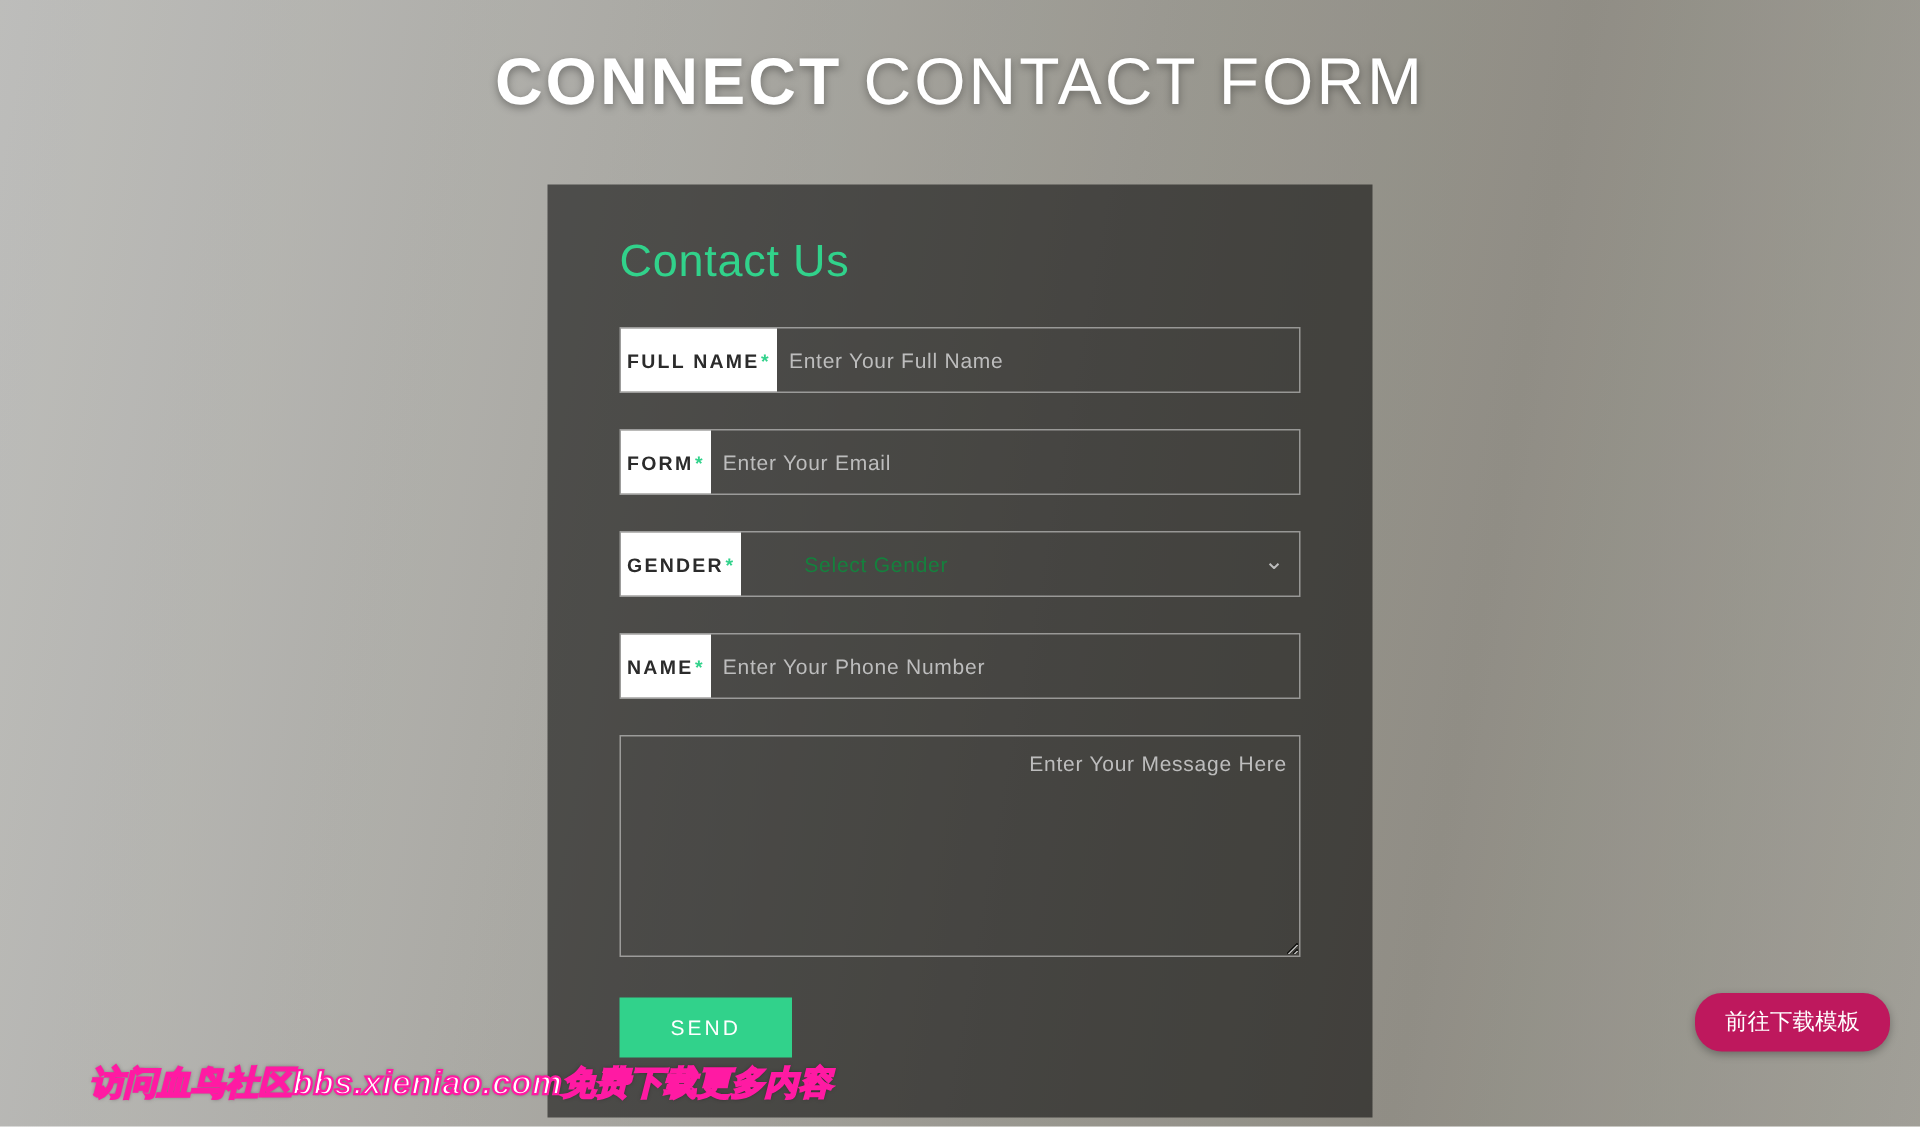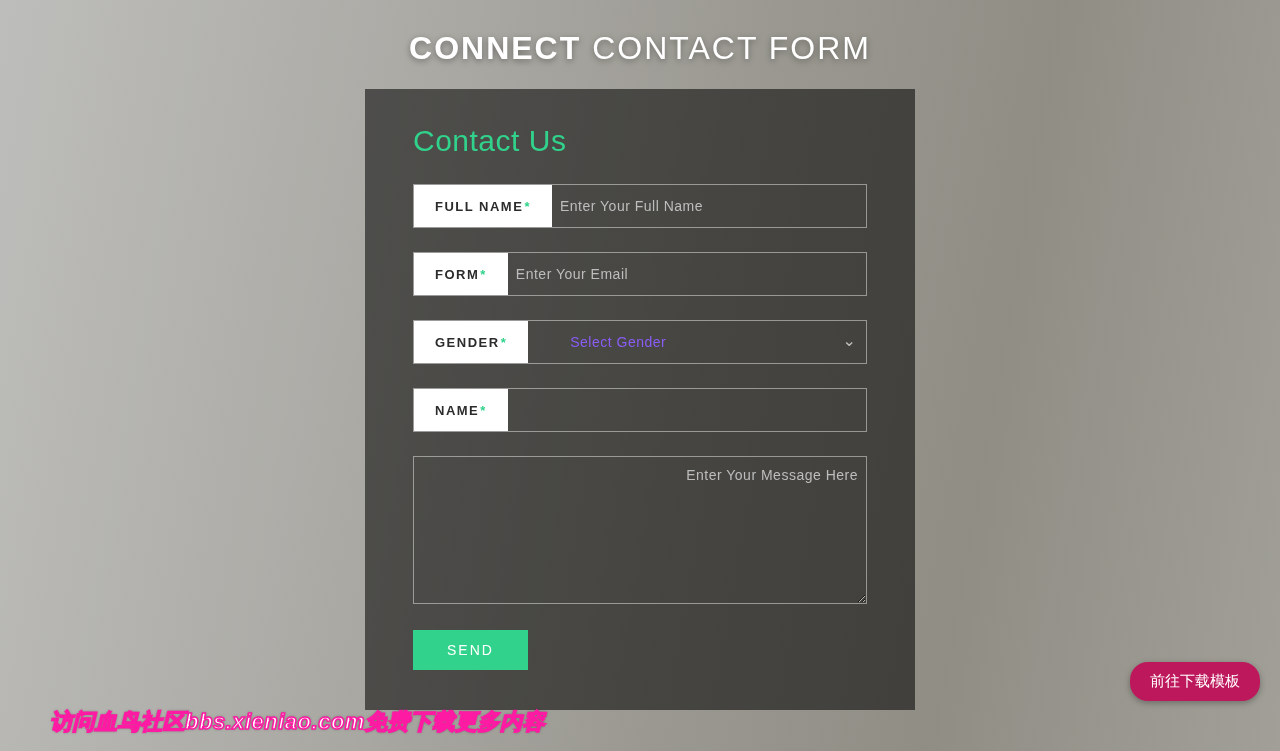--- a/index.html
+++ b/index.html
@@ -7,30 +7,30 @@
   body {
     background: linear-gradient(rgba(0,0,0,0.15), rgba(0,0,0,0.15)),
       linear-gradient(100deg, #dededb 0%, #c9c8c2 30%, #b5b3aa 55%, #a9a69c 75%, #bdbbb2 100%);
     position: relative;
   }
 
   .page-title {
     text-align: center;
     padding-top: 30px;
     color: #ffffff;
-    font-size: 32px;
+    font-size: 44px;
     letter-spacing: 2px;
     font-weight: 300;
     text-shadow: 0 2px 6px rgba(0,0,0,0.35);
   }
   .page-title .bold { font-weight: 800; }
 
   .card {
     width: 550px;
-    margin: 22px auto 0 auto;
+    margin: 43px auto 0 auto;
     background: rgba(0,0,0,0.55);
     padding: 35px 48px 40px 48px;
   }
 
   .card h2 {
     color: #31d28b;
     font-weight: 300;
     font-size: 30px;
     margin-bottom: 26px;
     letter-spacing: 0.5px;
@@ -43,37 +43,37 @@
     height: 44px;
   }
   .field .label {
     background: #ffffff;
     color: #2b2b2b;
     font-size: 13px;
     letter-spacing: 1.5px;
     font-weight: 600;
     display: flex;
     align-items: center;
-    padding: 0 21px;
+    padding: 0 4px;
     white-space: nowrap;
   }
   .field .req { color: #31d28b; margin-left: 1px; }
   .field input, .field select {
     flex: 1;
     background: transparent;
     border: none;
     outline: none;
     color: #d9d9d9;
     font-size: 14px;
     letter-spacing: 0.5px;
     padding: 0 8px;
     font-family: inherit;
   }
   .field input::placeholder { color: #bdbdbd; }
-  .field select { appearance: none; -webkit-appearance: none; color: #8b5cf6; padding-left: 42px; }
+  .field select { appearance: none; -webkit-appearance: none; color: #15803d; padding-left: 42px; }
   .select-wrap { position: relative; flex: 1; display: flex; }
   .select-wrap::after {
     content: "⌄";
     position: absolute;
     right: 10px;
     top: 50%;
     transform: translateY(-60%);
     color: #bdbdbd;
     font-size: 16px;
     pointer-events: none;
@@ -118,21 +118,21 @@
     padding: 10px 20px;
     border-radius: 18px;
     border: none;
     cursor: pointer;
     box-shadow: 0 2px 6px rgba(0,0,0,0.3);
     font-family: Liberation Sans, sans-serif;
   }
 
   .watermark {
     position: absolute;
-    left: 50px;
+    left: 60px;
     bottom: 14px;
     font-size: 22px;
     font-weight: 800;
     font-style: italic;
     letter-spacing: 0.5px;
     color: #ffffff;
     -webkit-text-stroke: 1.5px #ff1aa3;
     text-shadow: 0 0 3px rgba(0,0,0,0.5);
     font-family: Arial, sans-serif;
   }
@@ -173,20 +173,21 @@
         <option>Select Gender</option>
       </select>
     </div>
   </div>
 
   <div class="field">
     <div class="label">
       <span>NAME</span>
         <span class="req">*</span>
     </div>
+    <input type="text" placeholder="Enter Your Phone Number" style="">
   </div>
 
   <textarea class="message" placeholder="Enter Your Message Here" style=""></textarea>
 
   <button class="send-btn">SEND</button>
 </div>
 
 <button class="pill-btn">前往下载模板</button>
 
 <div class="watermark">访问血鸟社区bbs.xieniao.com免费下载更多内容</div>

